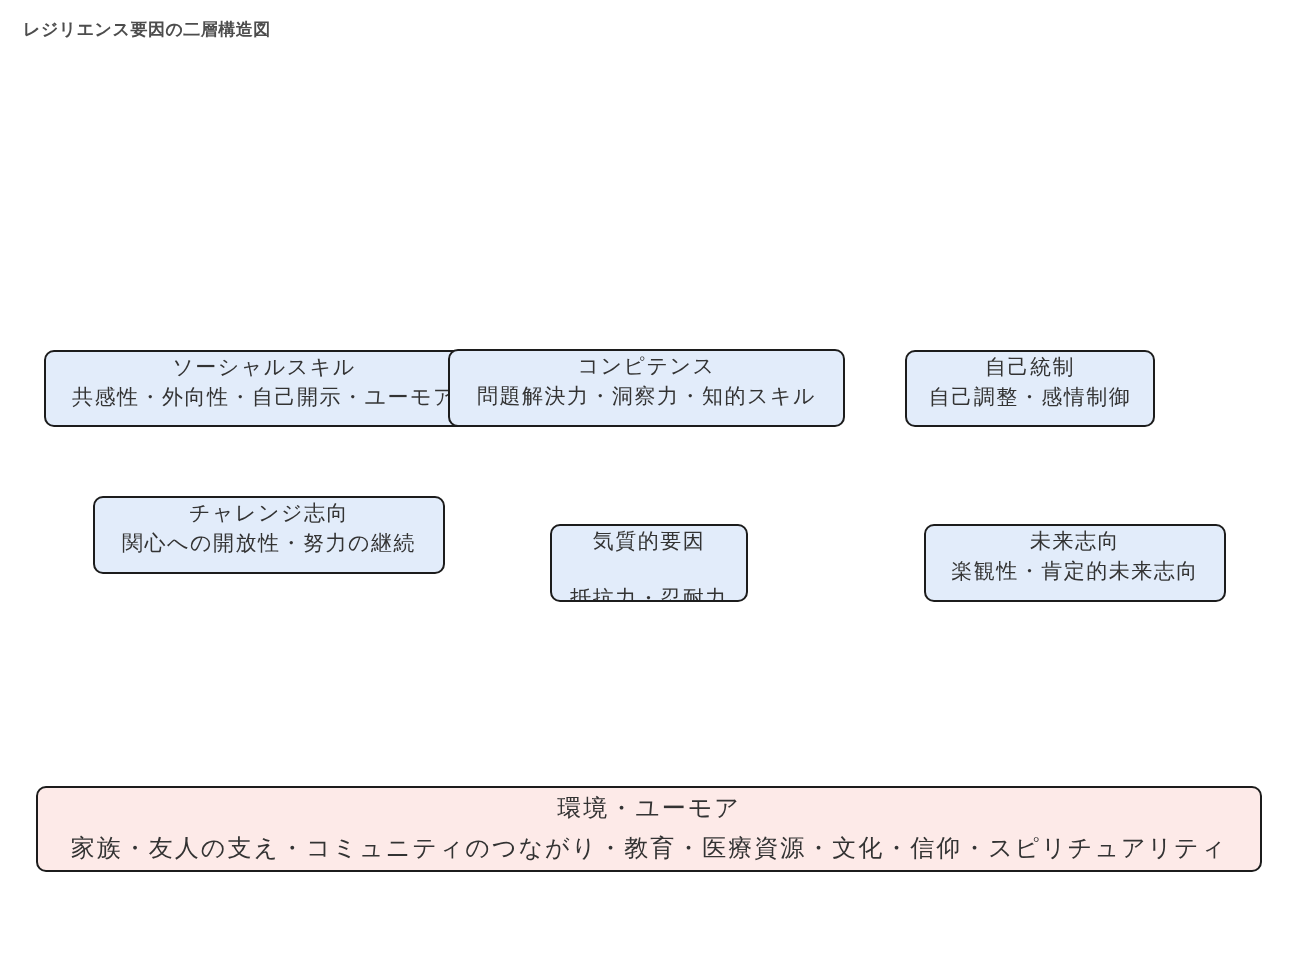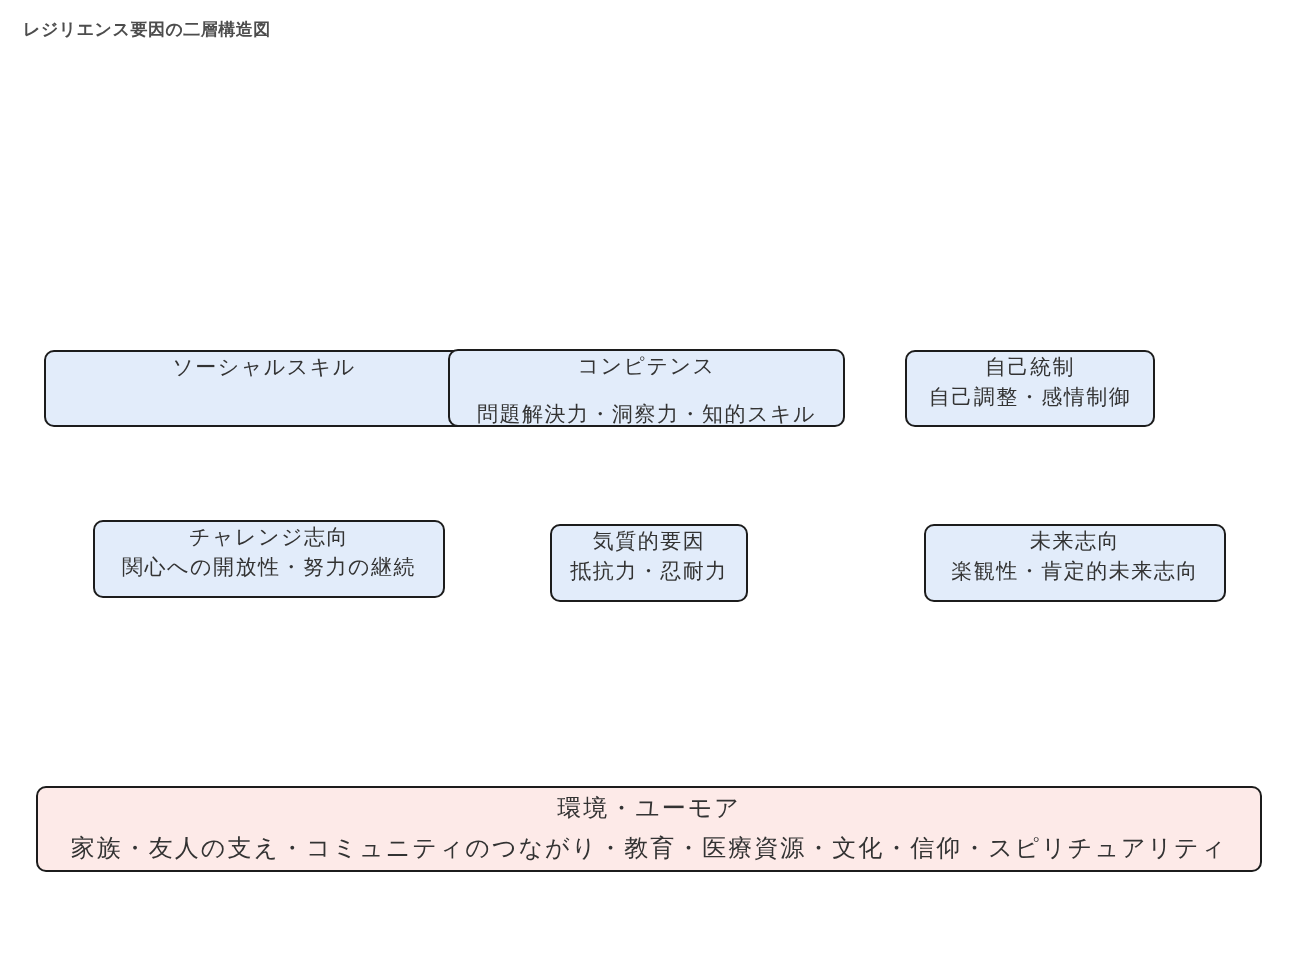--- a/index.html
+++ b/index.html
@@ -49,38 +49,39 @@
   .node.pink {
     background: var(--node-fill-pink, #fdeae8);
   }
   .node.pink .line {
     font-size: 24px;
     line-height: 40px;
     letter-spacing: 2px;
   }
   
   .n-social    { left: 44px;  top: 350px; width: 440px;  height: 77px; z-index: 1; }
-  .n-competence{ left: 448px; top: 349px; width: 397px;  height: 78px; z-index: 2; gap: 18px; }
+  .n-competence{ left: 448px; top: 349px; width: 397px;  height: 78px; z-index: 2; }
   .n-selfctrl  { left: 905px; top: 350px; width: 250px;  height: 77px; z-index: 1; }
   
-  .n-challenge { left: 93px;  top: 520px; width: 352px;  height: 78px; }
-  .n-temper    { left: 550px; top: 524px; width: 198px;  height: 78px; }
+  .n-challenge { left: 93px;  top: 496px; width: 352px;  height: 78px; }
+  .n-temper    { left: 550px; top: 524px; width: 198px;  height: 78px; gap: 27px; }
   .n-future    { left: 880px; top: 524px; width: 302px;  height: 78px; margin-left: 44px; }
   
   .n-env       { left: 36px;  top: 786px; width: 1226px; height: 86px; z-index: 1; }
 </style>
 </head>
 <body>
 
 <div class="canvas" style="--node-fill-blue: #e2ecfa; --node-fill-pink: #fdeae8; --node-border: #1c1c1c; --node-text: #333333;">
 
   <div class="diagram-title" style="color: rgb(77, 77, 77);">レジリエンス要因の二層構造図</div>
 
   <div class="node n-social">
     <span class="line">ソーシャルスキル</span>
+    <span class="line">共感性・外向性・自己開示・ユーモア</span>
   </div>
 
   <div class="node n-competence">
     <span class="line">コンピテンス</span>
     <span class="line">問題解決力・洞察力・知的スキル</span>
   </div>
 
   <div class="node n-selfctrl">
     <span class="line">自己統制</span>
     <span class="line">自己調整・感情制御</span>

